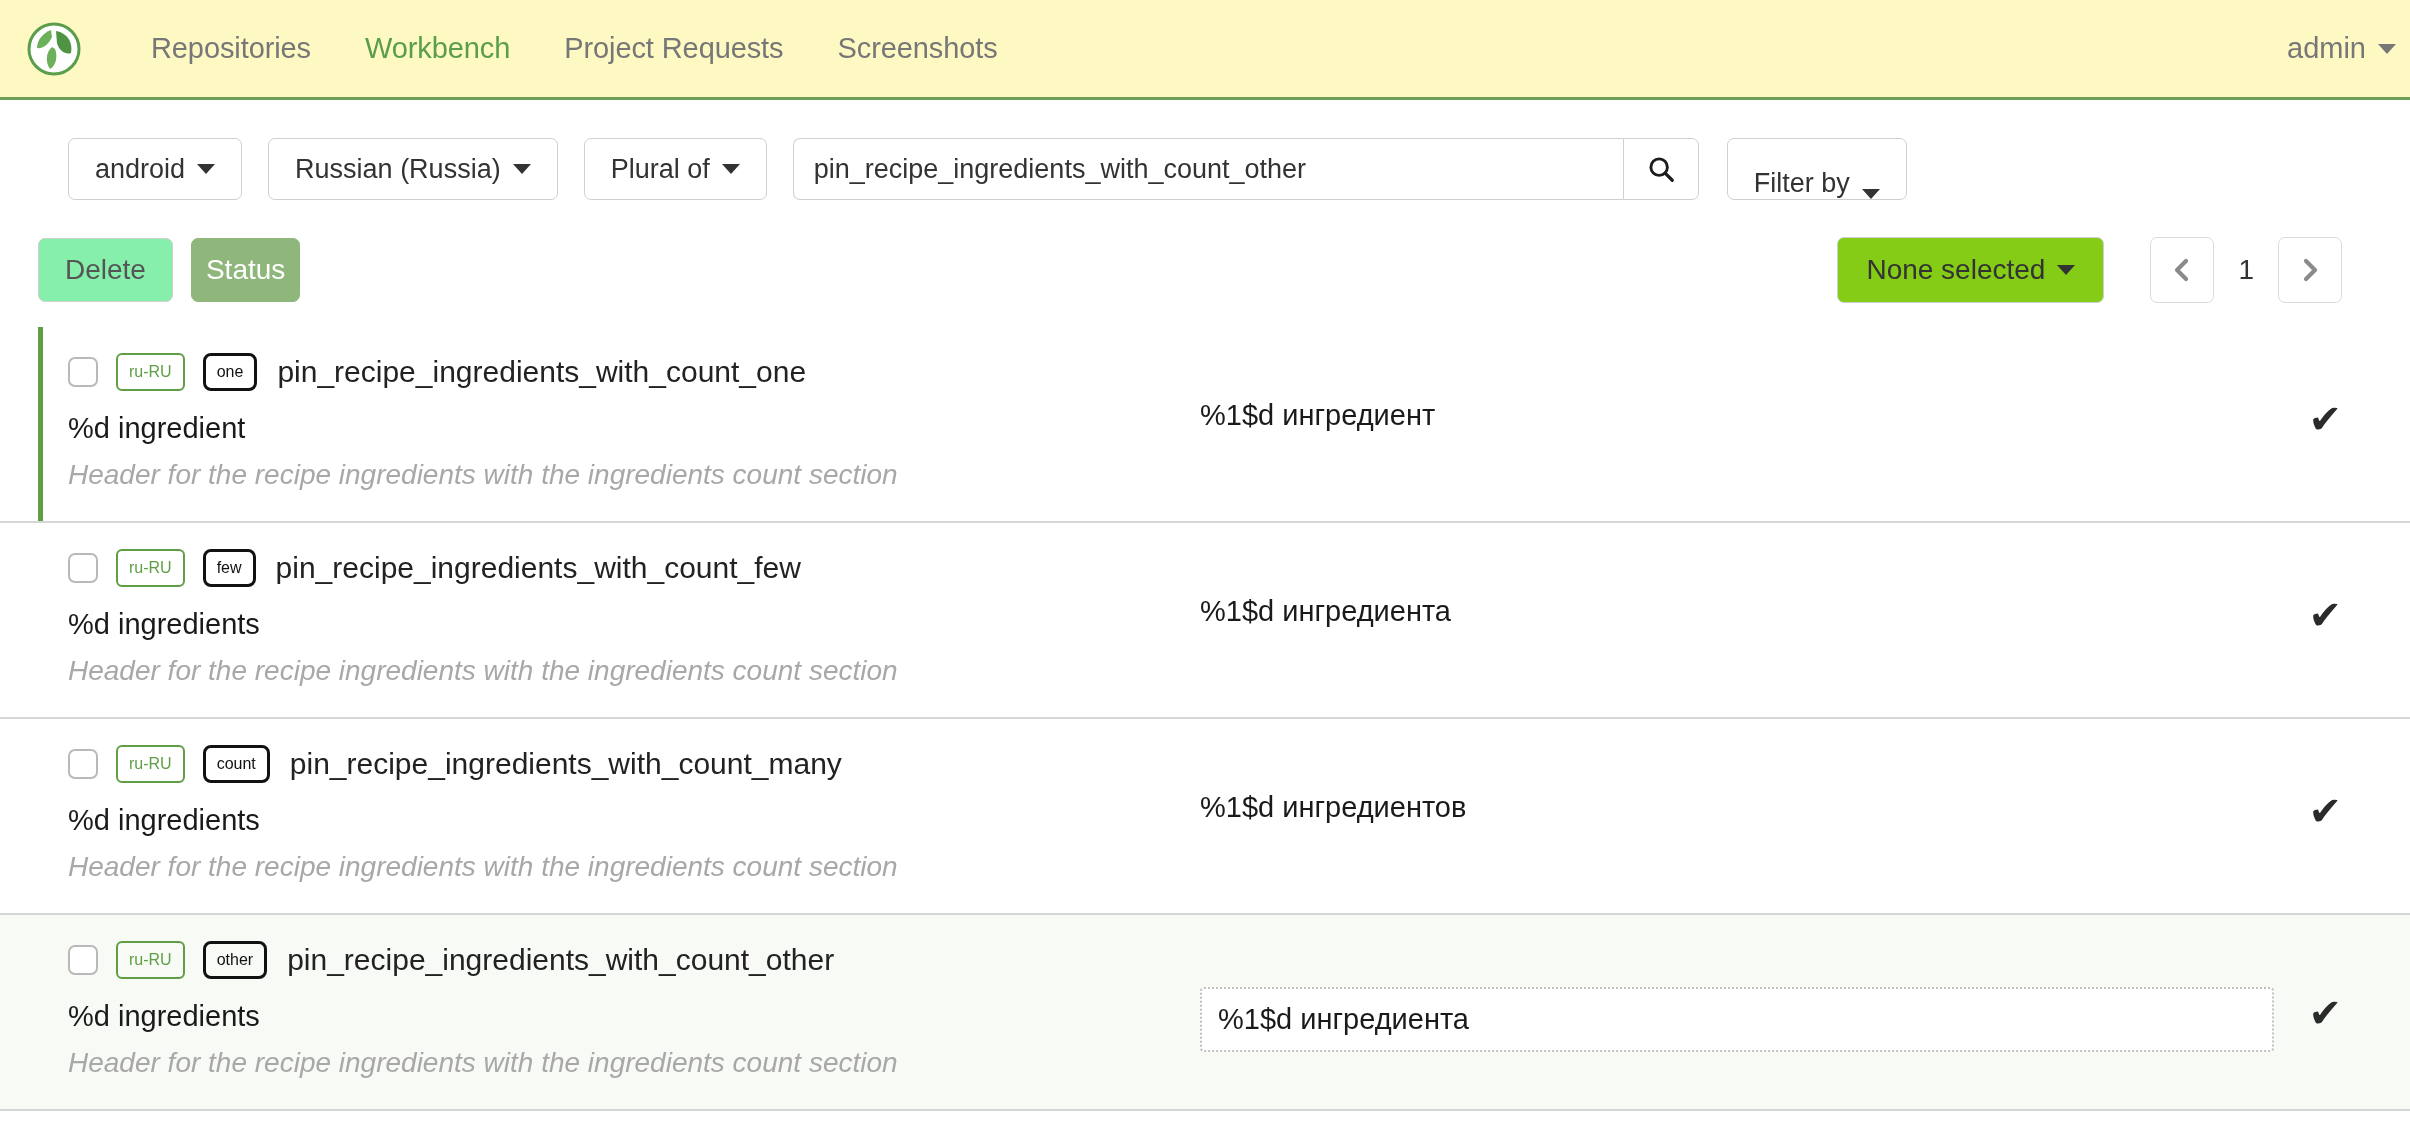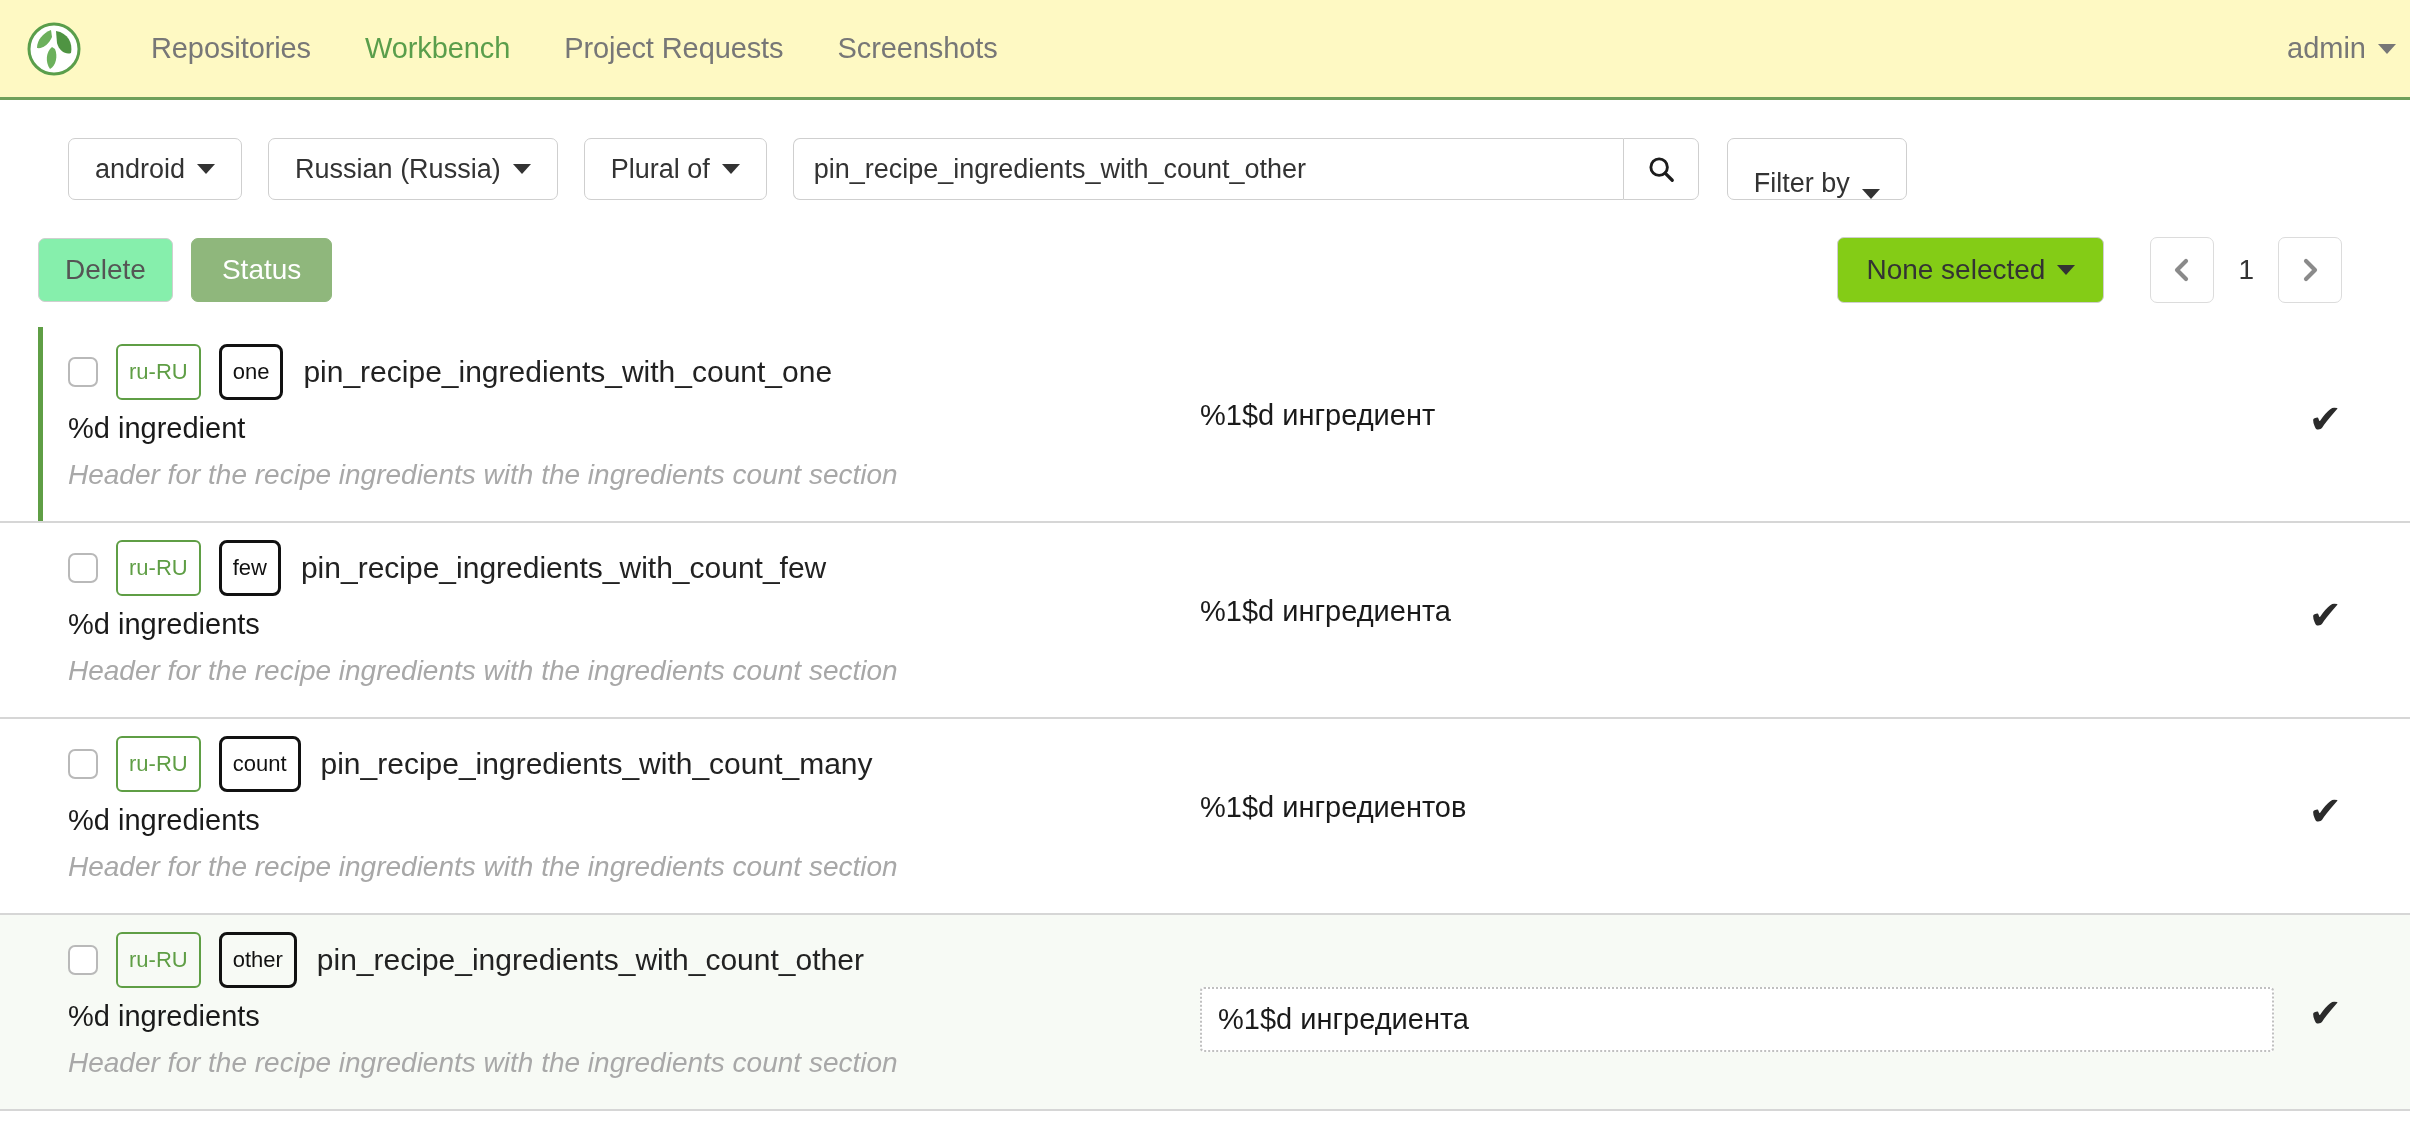--- a/index.html
+++ b/index.html
@@ -130,21 +130,21 @@
     cursor: pointer;
     font-family: "Liberation Sans", sans-serif;
   }
   .btn-status {
     border: 1px solid #8FB77C;
     background: #8FB77C;
     color: #fff;
     border-radius: 7px;
     height: 64px;
     font-size: 28px;
-    padding: 0 30px;
+    padding: 0 14px;
     margin-left: 18px;
     display: inline-flex; align-items: center;
     cursor: pointer;
     font-family: "Liberation Sans", sans-serif;
   }
   .toolbar-right {
     margin-left: auto;
     display: flex;
     align-items: center;
   }
@@ -214,27 +214,27 @@
   }
   .chk {
     width: 30px; height: 30px;
     border: 2px solid #b9b9b9;
     border-radius: 7px;
     background: #fff;
     flex: 0 0 30px;
     cursor: pointer;
   }
   .badge {
-    height: 56px;
+    height: 38px;
     border-radius: 6px;
     display: inline-flex;
     align-items: center;
     justify-content: center;
     padding: 0 11px;
-    font-size: 22px;
+    font-size: 16px;
     line-height: 1;
     margin-left: 18px;
     white-space: nowrap;
   }
   .badge-locale {
     border: 2px solid #5f9e45;
     color: #5f9e45;
   }
   .badge-plural {
     border: 3px solid #111;

